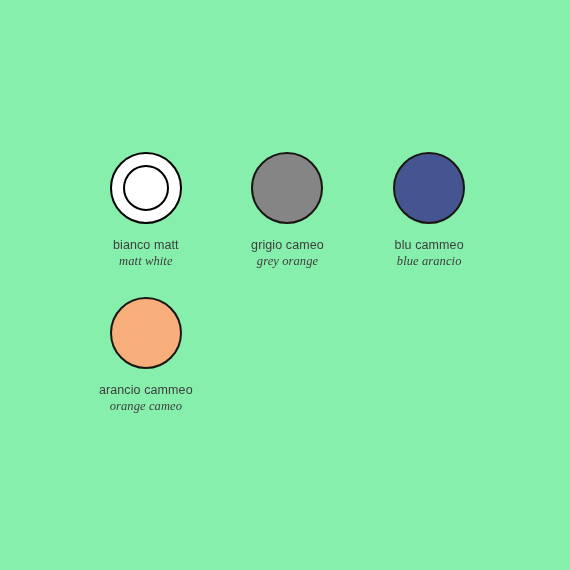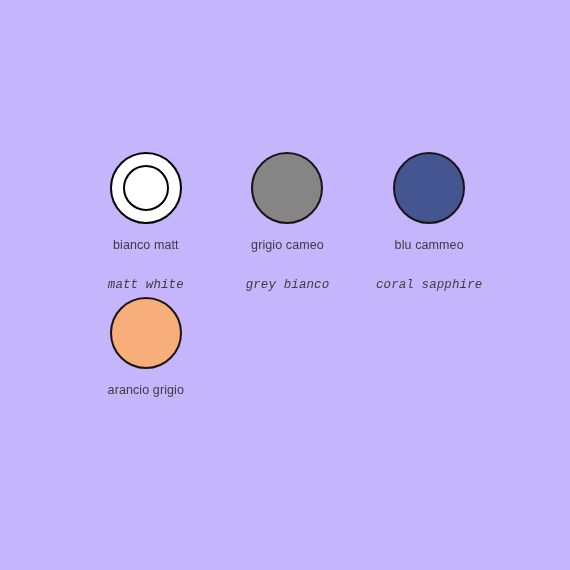--- a/index.html
+++ b/index.html
@@ -11,21 +11,21 @@
     height: 570px;
     background: #ffffff;
     font-family: "Liberation Sans", sans-serif;
     overflow: hidden;
   }
 
   .swatch-page {
     position: relative;
     width: 570px;
     height: 570px;
-    background: #c4b5fd;
+    background: #86efac;
   }
 
   .swatch-grid {
     position: absolute;
     left: 75px;
     top: 150px;
     width: 425px;
     display: grid;
     grid-template-columns: repeat(3, 1fr);
     grid-template-rows: repeat(2, 145px);
@@ -87,25 +87,24 @@
     font-size: 12.5px;
     font-family: "Liberation Sans", sans-serif;
     color: #3d3d3d;
     white-space: nowrap;
     letter-spacing: 0.1px;
   }
 
   .label-en {
     font-size: 12.5px;
     font-style: italic;
-    font-family: Liberation Mono, monospace;
+    font-family: Liberation Serif, serif;
     color: #3d3d3d;
     white-space: nowrap;
     letter-spacing: 0.1px;
-    margin-top: 24px;
   }
 </style>
 </head>
 <body style="background: rgb(255, 255, 255);">
 
 <div class="swatch-page">
 
   <div class="swatch-grid">
 
     <div class="swatch-cell">
@@ -119,39 +118,40 @@
         <div class="label-en">matt white</div>
       </div>
     </div>
 
     <div class="swatch-cell">
       <div class="swatch-disc-wrap">
         <div class="swatch-disc" style="background: rgb(133, 133, 133); border-color: rgb(26, 21, 18);"></div>
       </div>
       <div class="swatch-labels">
         <div class="label-it">grigio cameo</div>
-        <div class="label-en">grey bianco</div>
+        <div class="label-en">grey orange</div>
       </div>
     </div>
 
     <div class="swatch-cell">
       <div class="swatch-disc-wrap">
         <div class="swatch-disc" style="background: rgb(69, 85, 146); border-color: rgb(26, 21, 18);"></div>
       </div>
       <div class="swatch-labels">
         <div class="label-it">blu cammeo</div>
-        <div class="label-en">coral sapphire</div>
+        <div class="label-en">blue arancio</div>
       </div>
     </div>
 
 
     <div class="swatch-cell">
       <div class="swatch-disc-wrap">
         <div class="swatch-disc" style="background: rgb(247, 174, 122); border-color: rgb(26, 21, 18);"></div>
       </div>
       <div class="swatch-labels">
-        <div class="label-it">arancio grigio</div>
+        <div class="label-it">arancio cammeo</div>
+        <div class="label-en">orange cameo</div>
       </div>
     </div>
 
 
   </div>
 </div>
 
 </body></html>

